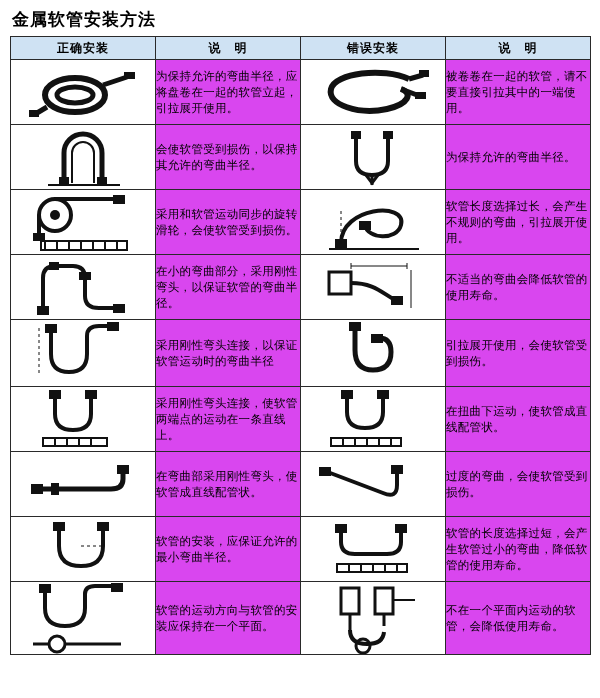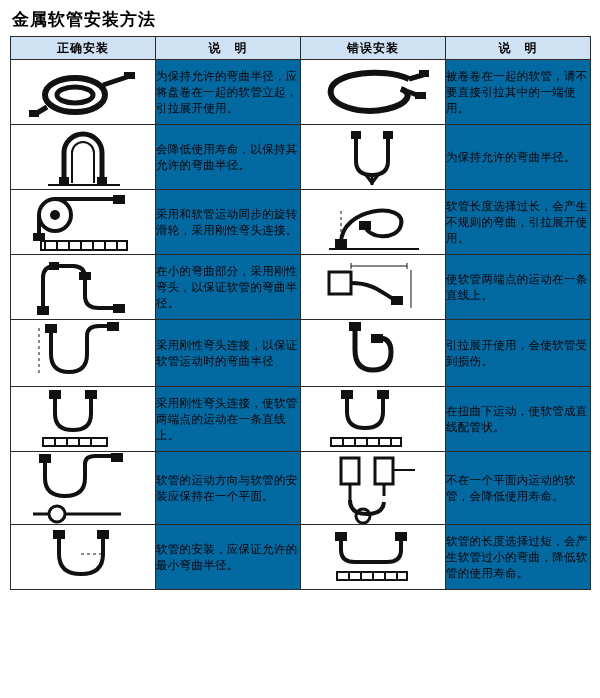--- a/index.html
+++ b/index.html
@@ -53,21 +53,21 @@
   col.c-img { width: 145px; }
   col.c-txt { width: 145px; }
 
   td.img-cell {
     background: #ffffff;
     text-align: center;
     height: 64px;
     position: relative;
   }
   td.txt-cell {
-    background: #0369a1;
+    background: #d946ef;
     font-size: 11.5px;
     line-height: 16px;
     padding: 5px 7px;
     text-align: left;
     color: #000;
     letter-spacing: 0.3px;
   }
   .fig {
     display: block;
     margin: 0 auto;
@@ -131,21 +131,21 @@
           <span class="fig">
             <svg width="110" height="60" viewBox="0 0 110 60">
               <path d="M36 56 L36 26 A19 19 0 0 1 74 26 L74 56" fill="none" stroke="#111" stroke-width="5"></path>
               <path d="M44 56 L44 26 A11 11 0 0 1 66 26 L66 56" fill="none" stroke="#111" stroke-width="2"></path>
               <rect x="31" y="50" width="10" height="8" fill="#111"></rect>
               <rect x="69" y="50" width="10" height="8" fill="#111"></rect>
               <line x1="20" y1="58" x2="92" y2="58" stroke="#111" stroke-width="2"></line>
             </svg>
           </span>
         </td>
-        <td class="txt-cell">会降低使用寿命，以保持其允许的弯曲半径。</td>
+        <td class="txt-cell">会使软管受到损伤，以保持其允许的弯曲半径。</td>
         <td class="img-cell">
           <span class="fig">
             <svg width="110" height="60" viewBox="0 0 110 60">
               <path d="M38 6 L38 34 Q38 48 54 48 Q70 48 70 34 L70 6" fill="none" stroke="#111" stroke-width="4"></path>
               <path d="M48 48 L54 56 L60 48" fill="none" stroke="#111" stroke-width="3"></path>
               <rect x="33" y="4" width="10" height="8" fill="#111"></rect>
               <rect x="65" y="4" width="10" height="8" fill="#111"></rect>
               <line x1="54" y1="48" x2="54" y2="58" stroke="#111" stroke-width="3"></line>
             </svg>
           </span>
@@ -167,21 +167,21 @@
               <line x1="24" y1="50" x2="24" y2="59" stroke="#111" stroke-width="2"></line>
               <line x1="36" y1="50" x2="36" y2="59" stroke="#111" stroke-width="2"></line>
               <line x1="48" y1="50" x2="48" y2="59" stroke="#111" stroke-width="2"></line>
               <line x1="60" y1="50" x2="60" y2="59" stroke="#111" stroke-width="2"></line>
               <line x1="72" y1="50" x2="72" y2="59" stroke="#111" stroke-width="2"></line>
               <line x1="84" y1="50" x2="84" y2="59" stroke="#111" stroke-width="2"></line>
               <line x1="96" y1="50" x2="96" y2="59" stroke="#111" stroke-width="2"></line>
             </svg>
           </span>
         </td>
-        <td class="txt-cell">采用和软管运动同步的旋转滑轮，采用刚性弯头连接。</td>
+        <td class="txt-cell">采用和软管运动同步的旋转滑轮，会使软管受到损伤。</td>
         <td class="img-cell">
           <span class="fig">
             <svg width="125" height="62" viewBox="0 0 125 62">
               <path d="M30 52 C30 16 96 10 90 34 C86 50 56 48 54 34" fill="none" stroke="#111" stroke-width="4"></path>
               <rect x="24" y="48" width="12" height="9" fill="#111"></rect>
               <rect x="48" y="30" width="12" height="9" fill="#111"></rect>
               <line x1="18" y1="58" x2="108" y2="58" stroke="#111" stroke-width="2"></line>
               <line x1="30" y1="20" x2="30" y2="58" stroke="#111" stroke-width="1" stroke-dasharray="3 3"></line>
             </svg>
           </span>
@@ -208,21 +208,21 @@
               <rect x="18" y="16" width="22" height="22" fill="none" stroke="#111" stroke-width="3"></rect>
               <path d="M40 27 C62 27 70 36 84 44" fill="none" stroke="#111" stroke-width="4"></path>
               <rect x="80" y="40" width="12" height="9" fill="#111"></rect>
               <line x1="40" y1="10" x2="96" y2="10" stroke="#111" stroke-width="1"></line>
               <line x1="40" y1="7" x2="40" y2="13" stroke="#111" stroke-width="1"></line>
               <line x1="96" y1="7" x2="96" y2="13" stroke="#111" stroke-width="1"></line>
               <line x1="100" y1="14" x2="100" y2="52" stroke="#111" stroke-width="1"></line>
             </svg>
           </span>
         </td>
-        <td class="txt-cell">使软管两端点的运动在一条直线上。</td>
+        <td class="txt-cell">不适当的弯曲会降低软管的使用寿命。</td>
       </tr>
 
       <tr>
         <td class="img-cell">
           <span class="fig">
             <svg width="125" height="66" viewBox="0 0 125 66">
               <path d="M30 8 L30 34 Q30 52 48 52 Q66 52 66 34 L66 16" fill="none" stroke="#111" stroke-width="4"></path>
               <path d="M66 16 Q66 6 78 6 L92 6" fill="none" stroke="#111" stroke-width="4"></path>
               <rect x="24" y="4" width="12" height="9" fill="#111"></rect>
               <rect x="86" y="2" width="12" height="9" fill="#111"></rect>
@@ -270,49 +270,42 @@
               <line x1="44" y1="50" x2="44" y2="58" stroke="#111" stroke-width="2"></line>
               <line x1="56" y1="50" x2="56" y2="58" stroke="#111" stroke-width="2"></line>
               <line x1="68" y1="50" x2="68" y2="58" stroke="#111" stroke-width="2"></line>
               <line x1="80" y1="50" x2="80" y2="58" stroke="#111" stroke-width="2"></line>
             </svg>
           </span>
         </td>
         <td class="txt-cell">在扭曲下运动，使软管成直线配管状。</td>
       </tr>
 
-
-      <tr>
-        <td class="img-cell">
-          <span class="fig">
-            <svg width="125" height="72" viewBox="0 0 125 72">
-              <path d="M24 4 L24 26 Q24 44 44 44 Q64 44 64 26 L64 12 Q64 4 74 4 L96 4" fill="none" stroke="#111" stroke-width="4"></path>
-              <rect x="18" y="2" width="12" height="9" fill="#111"></rect>
-              <rect x="90" y="1" width="12" height="9" fill="#111"></rect>
-              <circle cx="36" cy="62" r="8" fill="none" stroke="#111" stroke-width="3"></circle>
-              <line x1="44" y1="62" x2="100" y2="62" stroke="#111" stroke-width="3"></line>
-              <line x1="12" y1="62" x2="28" y2="62" stroke="#111" stroke-width="3"></line>
-            </svg>
-          </span>
-        </td>
-        <td class="txt-cell">软管的运动方向与软管的安装应保持在一个平面。</td>
-        <td class="img-cell">
-          <span class="fig">
-            <svg width="125" height="72" viewBox="0 0 125 72">
-              <rect x="30" y="6" width="18" height="26" fill="none" stroke="#111" stroke-width="3"></rect>
-              <rect x="64" y="6" width="18" height="26" fill="none" stroke="#111" stroke-width="3"></rect>
-              <line x1="39" y1="32" x2="39" y2="48" stroke="#111" stroke-width="3"></line>
-              <line x1="73" y1="32" x2="73" y2="44" stroke="#111" stroke-width="3"></line>
-              <path d="M39 48 Q39 62 56 62 Q72 62 73 50" fill="none" stroke="#111" stroke-width="4"></path>
-              <circle cx="52" cy="64" r="7" fill="none" stroke="#111" stroke-width="3"></circle>
-              <line x1="82" y1="18" x2="104" y2="18" stroke="#111" stroke-width="2"></line>
-            </svg>
-          </span>
-        </td>
-        <td class="txt-cell">不在一个平面内运动的软管，会降低使用寿命。</td>
+      <tr>
+        <td class="img-cell">
+          <span class="fig">
+            <svg width="125" height="50" viewBox="0 0 125 50">
+              <path d="M16 30 L90 30 Q102 30 102 20 L102 10" fill="none" stroke="#111" stroke-width="5"></path>
+              <rect x="10" y="25" width="12" height="10" fill="#111"></rect>
+              <rect x="96" y="6" width="12" height="9" fill="#111"></rect>
+              <rect x="30" y="24" width="8" height="12" fill="#111"></rect>
+            </svg>
+          </span>
+        </td>
+        <td class="txt-cell">在弯曲部采用刚性弯头，使软管成直线配管状。</td>
+        <td class="img-cell">
+          <span class="fig">
+            <svg width="125" height="50" viewBox="0 0 125 50">
+              <path d="M14 12 L72 34 Q86 40 86 26 L86 10" fill="none" stroke="#111" stroke-width="4"></path>
+              <rect x="8" y="8" width="12" height="9" fill="#111"></rect>
+              <rect x="80" y="6" width="12" height="9" fill="#111"></rect>
+            </svg>
+          </span>
+        </td>
+        <td class="txt-cell">过度的弯曲，会使软管受到损伤。</td>
       </tr>
 
       <tr>
         <td class="img-cell">
           <span class="fig">
             <svg width="125" height="58" viewBox="0 0 125 58">
               <path d="M38 4 L38 26 Q38 46 60 46 Q82 46 82 26 L82 4" fill="none" stroke="#111" stroke-width="4"></path>
               <rect x="32" y="2" width="12" height="9" fill="#111"></rect>
               <rect x="76" y="2" width="12" height="9" fill="#111"></rect>
               <line x1="60" y1="26" x2="82" y2="26" stroke="#111" stroke-width="1" stroke-dasharray="3 3"></line>
@@ -331,15 +324,45 @@
               <line x1="50" y1="44" x2="50" y2="52" stroke="#111" stroke-width="2"></line>
               <line x1="62" y1="44" x2="62" y2="52" stroke="#111" stroke-width="2"></line>
               <line x1="74" y1="44" x2="74" y2="52" stroke="#111" stroke-width="2"></line>
               <line x1="86" y1="44" x2="86" y2="52" stroke="#111" stroke-width="2"></line>
             </svg>
           </span>
         </td>
         <td class="txt-cell">软管的长度选择过短，会产生软管过小的弯曲，降低软管的使用寿命。</td>
       </tr>
 
+      <tr>
+        <td class="img-cell">
+          <span class="fig">
+            <svg width="125" height="72" viewBox="0 0 125 72">
+              <path d="M24 4 L24 26 Q24 44 44 44 Q64 44 64 26 L64 12 Q64 4 74 4 L96 4" fill="none" stroke="#111" stroke-width="4"></path>
+              <rect x="18" y="2" width="12" height="9" fill="#111"></rect>
+              <rect x="90" y="1" width="12" height="9" fill="#111"></rect>
+              <circle cx="36" cy="62" r="8" fill="none" stroke="#111" stroke-width="3"></circle>
+              <line x1="44" y1="62" x2="100" y2="62" stroke="#111" stroke-width="3"></line>
+              <line x1="12" y1="62" x2="28" y2="62" stroke="#111" stroke-width="3"></line>
+            </svg>
+          </span>
+        </td>
+        <td class="txt-cell">软管的运动方向与软管的安装应保持在一个平面。</td>
+        <td class="img-cell">
+          <span class="fig">
+            <svg width="125" height="72" viewBox="0 0 125 72">
+              <rect x="30" y="6" width="18" height="26" fill="none" stroke="#111" stroke-width="3"></rect>
+              <rect x="64" y="6" width="18" height="26" fill="none" stroke="#111" stroke-width="3"></rect>
+              <line x1="39" y1="32" x2="39" y2="48" stroke="#111" stroke-width="3"></line>
+              <line x1="73" y1="32" x2="73" y2="44" stroke="#111" stroke-width="3"></line>
+              <path d="M39 48 Q39 62 56 62 Q72 62 73 50" fill="none" stroke="#111" stroke-width="4"></path>
+              <circle cx="52" cy="64" r="7" fill="none" stroke="#111" stroke-width="3"></circle>
+              <line x1="82" y1="18" x2="104" y2="18" stroke="#111" stroke-width="2"></line>
+            </svg>
+          </span>
+        </td>
+        <td class="txt-cell">不在一个平面内运动的软管，会降低使用寿命。</td>
+      </tr>
+
     </tbody>
   </table>
 </div>
 
 </body></html>

